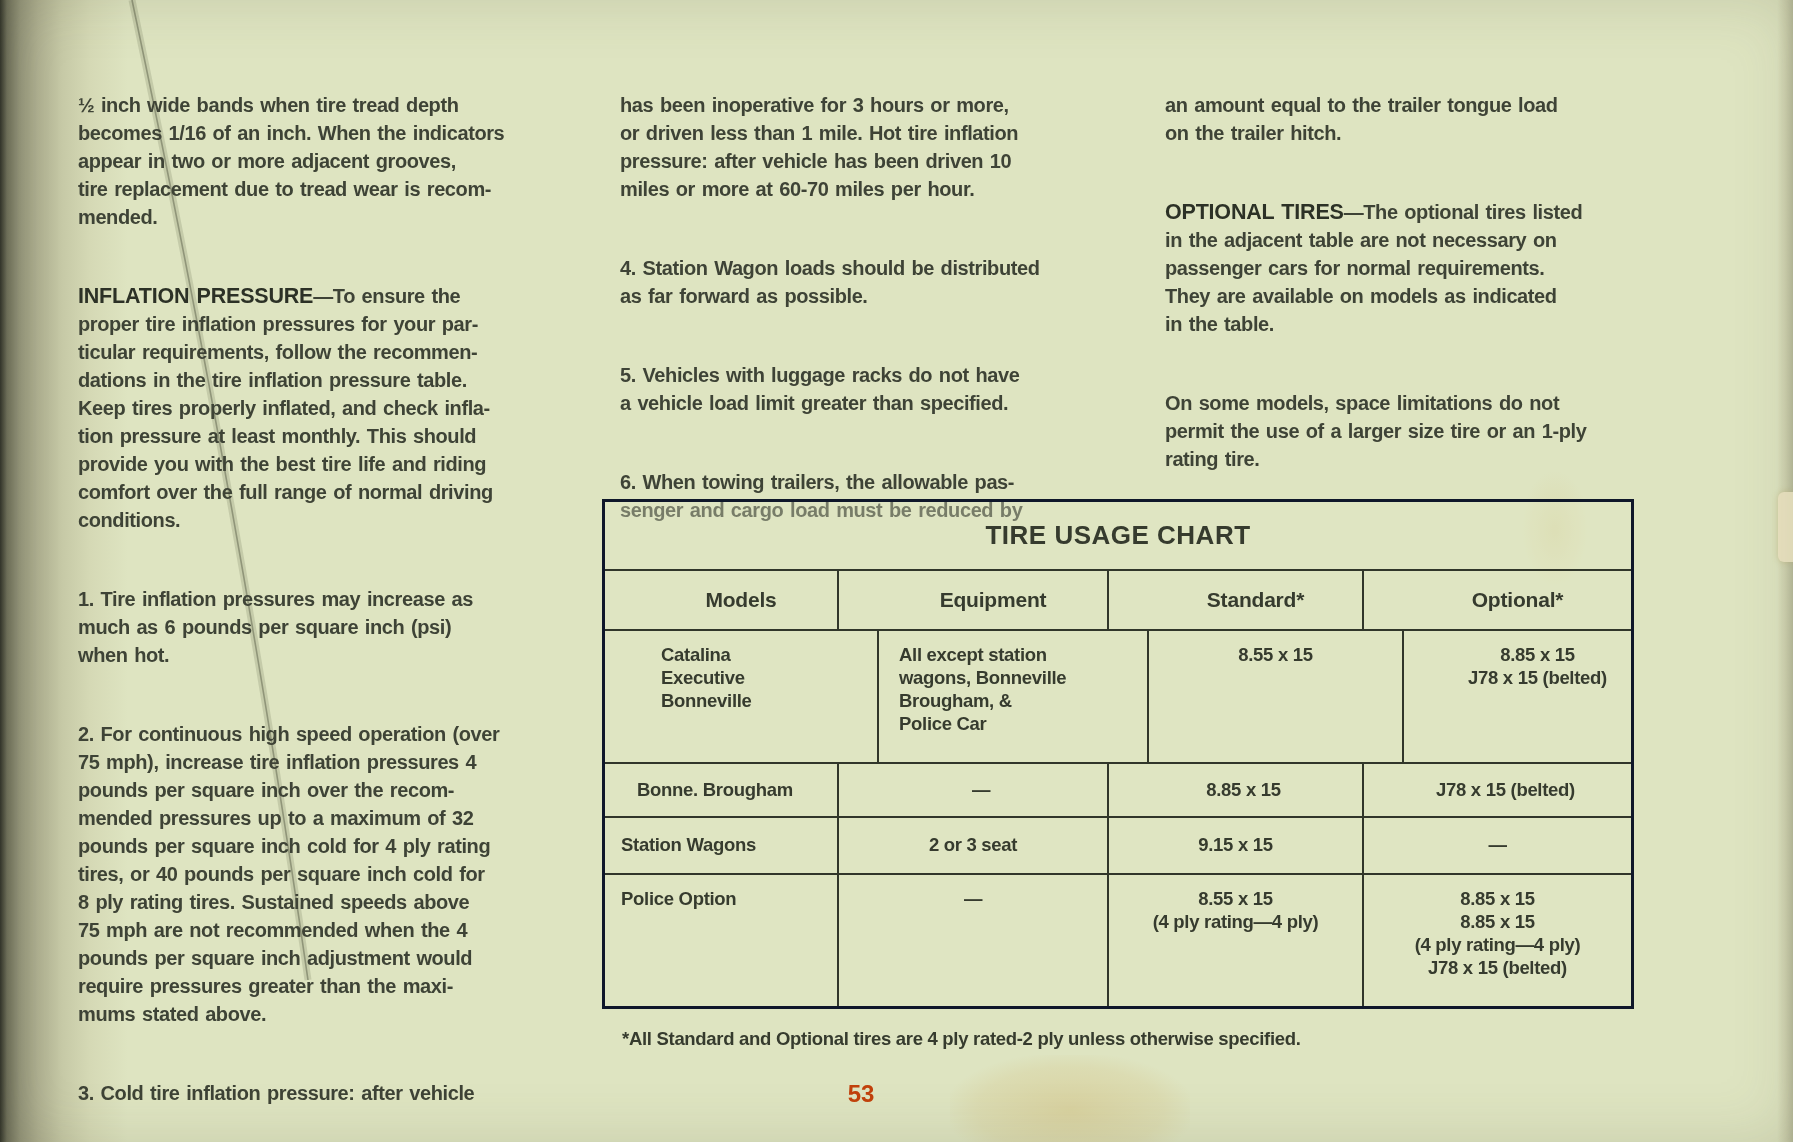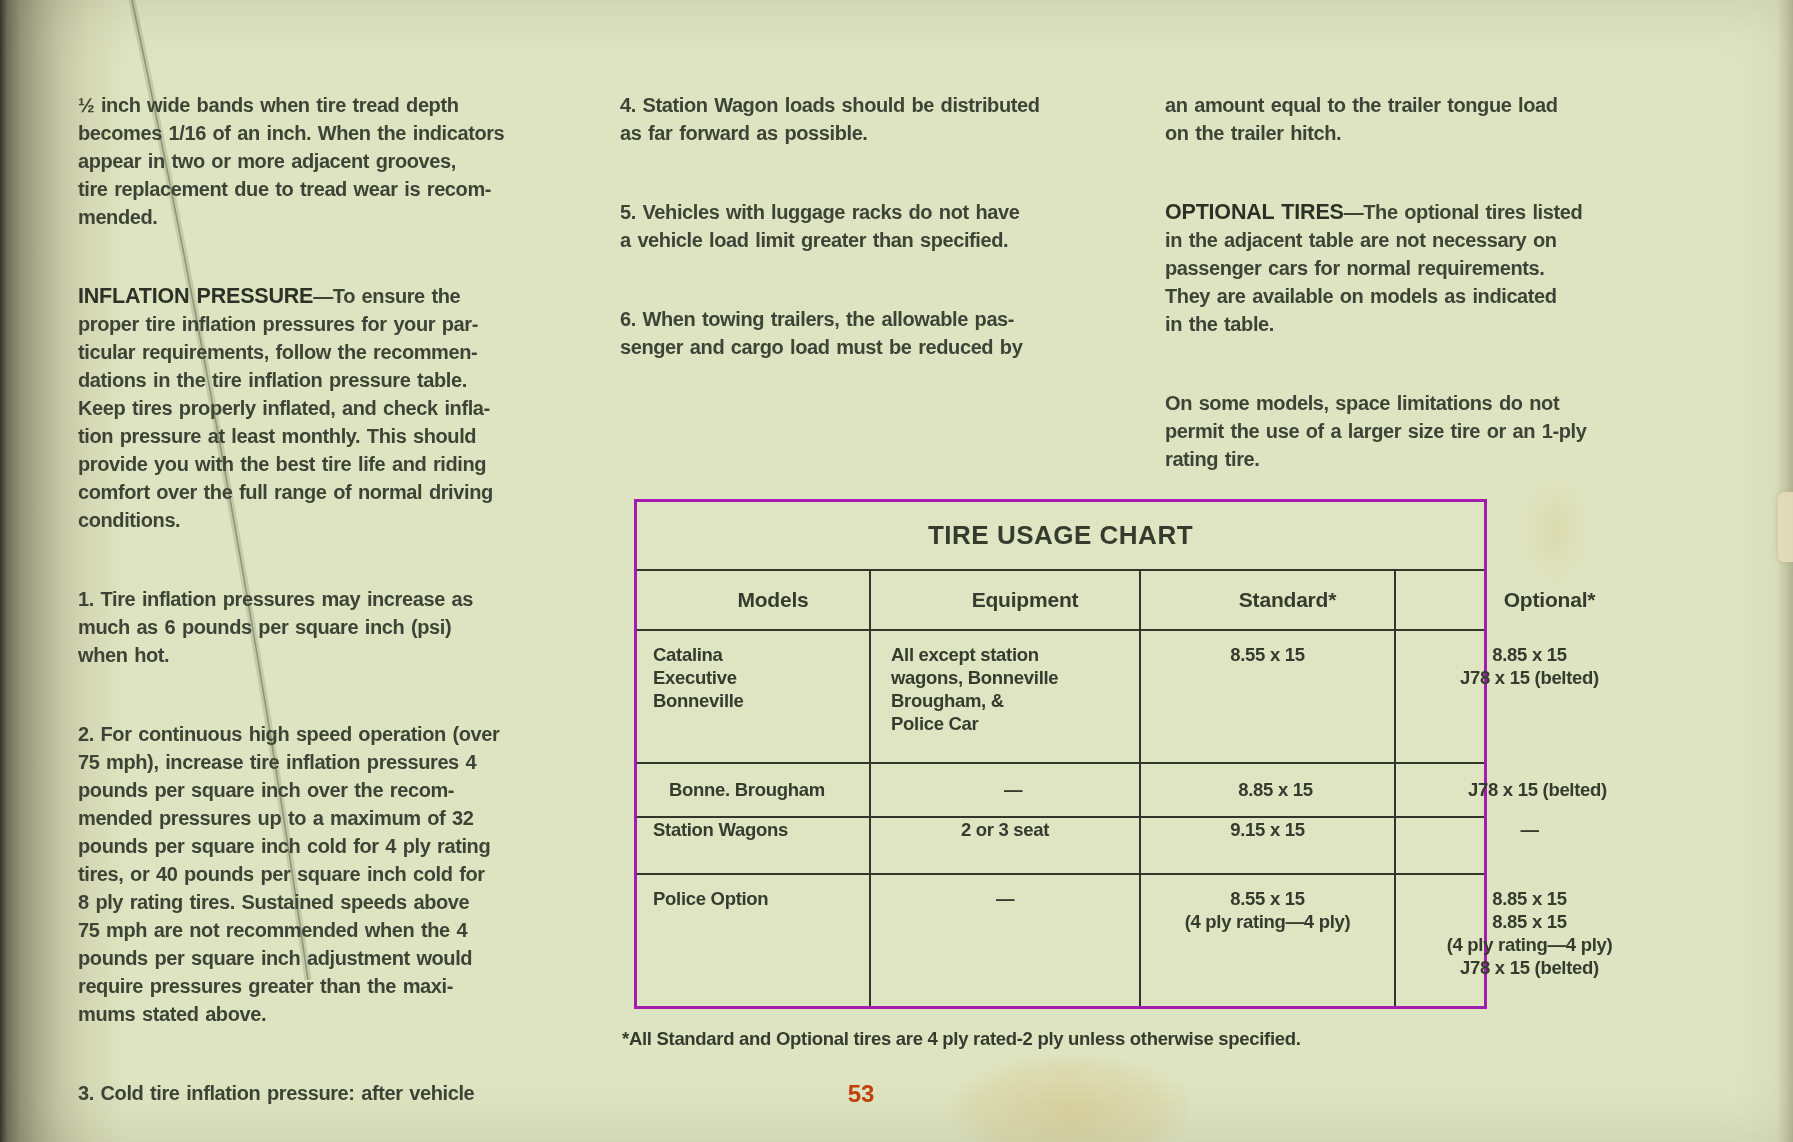--- a/index.html
+++ b/index.html
@@ -56,22 +56,22 @@
   }
   .col-left   { left: 78px; }
   .col-middle { left: 620px; }
   .col-right  { left: 1165px; width: 505px; }
   .para { margin-bottom: 23px; }
   .para-heading-run { margin-bottom: 23px; }
   .run-heading { color: #2c3126; font-size: 21.5px; letter-spacing: -0.2px; }
 
   
   .tire-table {
-    position: absolute; left: 634px; top: 499px; width: 853px;
-    border: 3px solid #a21caf; background: rgba(226,232,198,.35);
+    position: absolute; left: 602px; top: 499px; width: 1032px;
+    border: 3px solid #0f172a; background: rgba(226,232,198,.35);
     color: #363b2e;
   }
   .t-title {
     height: 69px; display: flex; align-items: center; justify-content: center;
     border-bottom: 2px solid #31362a;
     font-size: 26px; font-weight: bold; letter-spacing: 0.5px;
   }
   .t-row { display: grid; grid-template-columns: 234px 270px 255px 267px; }
   .t-row .cell { border-right: 2px solid #31362a; }
   .t-row .cell:last-child { border-right: none; }
@@ -83,23 +83,23 @@
   .t-body { border-bottom: 2px solid #31362a; }
   .t-body:last-of-type { border-bottom: none; }
   .t-body .cell {
     padding-top: 12px; padding-bottom: 10px;
     font-size: 18.5px; font-weight: bold; letter-spacing: -0.3px;
     line-height: 23px; white-space: pre-line;
   }
   .cell.models { text-align: left; padding-left: 16px; padding-right: 8px; }
   .cell.equip-left { text-align: left; padding-left: 20px; padding-right: 8px; }
   .cell.center { text-align: center; }
-  .r1 { min-height: 133px; }
+  .r1 { min-height: 133px; padding-left: 40px; }
   .r2 .cell { min-height: 52px; padding-top: 14px; margin-left: 16px; }
-  .r3 .cell { min-height: 55px; padding-top: 0; }
+  .r3 .cell { min-height: 55px; padding-top: 15px; }
   .r4 { min-height: 131px; border-radius: 12px; }
 
   .footnote {
     position: absolute; left: 622px; top: 1028px; width: 900px;
     font-size: 18.5px; font-weight: bold; letter-spacing: -0.3px;
     color: #363b2e;
   }
   .page-number {
     position: absolute; left: 826px; top: 1080px; width: 70px;
     text-align: center; font-size: 24px; font-weight: bold; color: #c2410c;
@@ -144,20 +144,24 @@
 tires, or 40 pounds per square inch cold for
 8 ply rating tires. Sustained speeds above
 75 mph are not recommended when the 4
 pounds per square inch adjustment would
 require pressures greater than the maxi-
 mums stated above.</div>
   <div class="para">3. Cold tire inflation pressure: after vehicle</div>
 </div>
 
 <div class="col col-middle">
+  <div class="para">has been inoperative for 3 hours or more,
+or driven less than 1 mile. Hot tire inflation
+pressure: after vehicle has been driven 10
+miles or more at 60-70 miles per hour.</div>
   <div class="para">4. Station Wagon loads should be distributed
 as far forward as possible.</div>
   <div class="para">5. Vehicles with luggage racks do not have
 a vehicle load limit greater than specified.</div>
   <div class="para">6. When towing trailers, the allowable pas-
 senger and cargo load must be reduced by</div>
 </div>
 
 <div class="col col-right">
   <div class="para">an amount equal to the trailer tongue load

